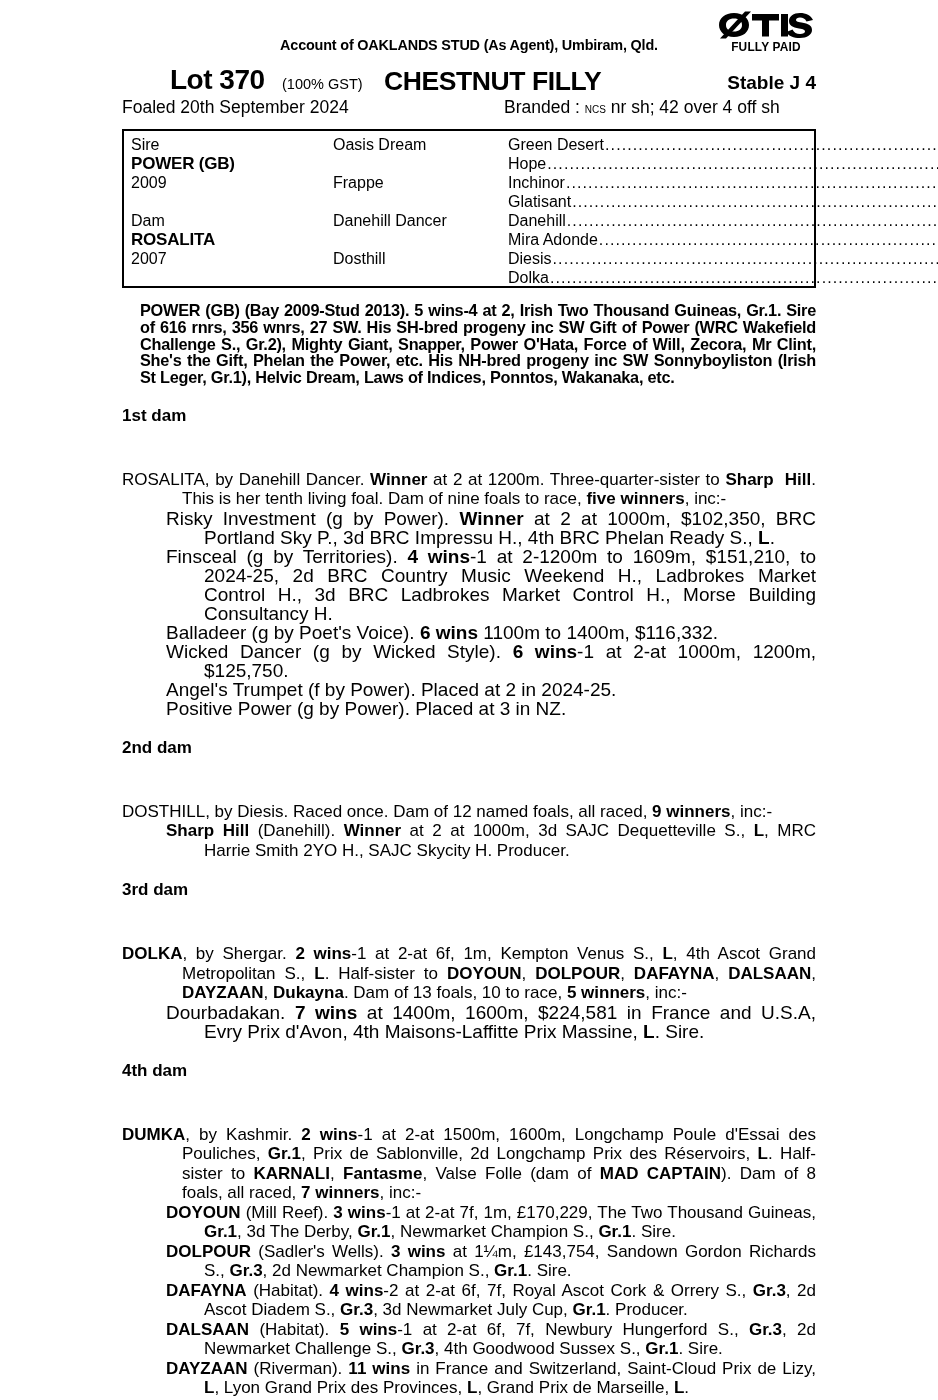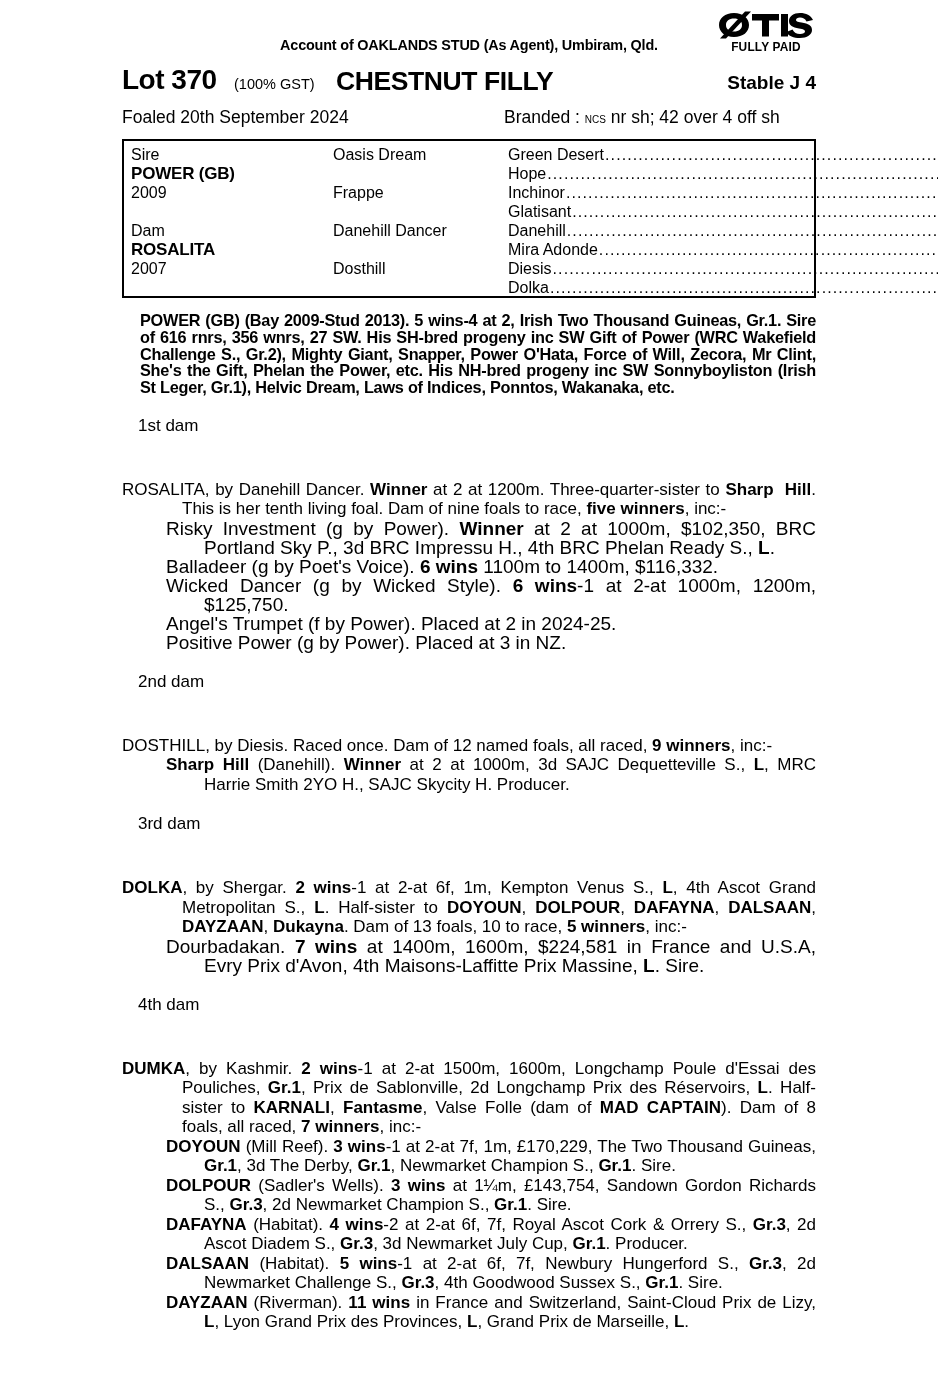--- a/index.html
+++ b/index.html
@@ -58,20 +58,21 @@
     font-size: 12.5px;
     letter-spacing: 0.2px;
     margin-top: 1px;
     transform: scaleX(0.95);
   }
 
   .title-row {
     position: relative;
     height: 32px;
     margin-top: 2px;
+    margin-left: 48px;
   }
   .lot-no {
     position: absolute;
     left: 0;
     bottom: 0;
     font-weight: bold;
     font-size: 28px;
     letter-spacing: -0.5px;
     line-height: 1;
   }
@@ -96,21 +97,21 @@
     right: 0;
     bottom: 2px;
     font-weight: bold;
     font-size: 19px;
     line-height: 1;
   }
 
   .sub-row {
     position: relative;
     height: 26px;
-    margin-top: 13px;
+    margin-top: 3px;
   }
   .foaled {
     position: absolute;
     left: 0;
     top: 0;
     font-size: 17.5px;
     line-height: 1.2;
   }
   .branded {
     position: absolute;
@@ -183,25 +184,24 @@
     font-size: 16.3px;
     line-height: 16.8px;
     text-align: justify;
     margin: 14px 0 0 18px;
     width: 676px;
     letter-spacing: -0.25px;
   }
 
   
   .dam-head {
-    font-weight: normal;
+    font-weight: bold;
     font-size: 17px;
     margin-top: 20px;
     margin-bottom: 1px;
-    margin-left: 16px;
   }
   .dam-para {
     font-size: 17px;
     line-height: 19.5px;
     text-align: justify;
     text-indent: 0;
     padding-left: 60px;
     text-indent: -60px;
     margin-top: 44px;
   }
@@ -314,20 +314,21 @@
         </div>
     </div>
   </div>
 
   <div class="sire-blurb">POWER (GB) (Bay 2009-Stud 2013). 5 wins-4 at 2, Irish Two Thousand Guineas, Gr.1. Sire of 616 rnrs, 356 wnrs, 27 SW. His SH-bred progeny inc SW Gift of Power (WRC Wakefield Challenge S., Gr.2), Mighty Giant, Snapper, Power O'Hata, Force of Will, Zecora, Mr Clint, She's the Gift, Phelan the Power, etc. His NH-bred progeny inc SW Sonnyboyliston (Irish St Leger, Gr.1), Helvic Dream, Laws of Indices, Ponntos, Wakanaka, etc.</div>
 
   <div id="dams-container">
       <div class="dam-head">1st dam</div>
       <div class="dam-para">ROSALITA, by Danehill Dancer. <b>Winner</b> at 2 at 1200m. Three-quarter-sister to <b>Sharp&nbsp;&nbsp;Hill</b>. This is her tenth living foal. Dam of nine foals to race, <b>five winners</b>, inc:-</div>
       <div class="prog">Risky Investment (g by Power). <b>Winner</b> at 2 at 1000m, $102,350, BRC Portland Sky P., 3d BRC Impressu H., 4th BRC Phelan Ready S., <b>L</b>.</div>
+      <div class="prog">Finsceal (g by Territories). <b>4 wins</b>-1 at 2-1200m to 1609m, $151,210, to 2024-25, 2d BRC Country Music Weekend H., Ladbrokes Market Control H., 3d BRC Ladbrokes Market Control H., Morse Building Consultancy H.</div>
       <div class="prog">Balladeer (g by Poet's Voice). <b>6 wins</b> 1100m to 1400m, $116,332.</div>
       <div class="prog">Wicked Dancer (g by Wicked Style). <b>6&nbsp;wins</b>-1 at 2-at 1000m, 1200m, $125,750.</div>
       <div class="prog">Angel's Trumpet (f by Power). Placed at 2 in 2024-25.</div>
       <div class="prog">Positive Power (g by Power). Placed at 3 in NZ.</div>
       <div class="dam-head">2nd dam</div>
       <div class="dam-para">DOSTHILL, by Diesis. Raced once. Dam of 12 named foals, all raced, <b>9 winners</b>, inc:-</div>
       <div class="prog-strong"><b>Sharp&nbsp;Hill</b> (Danehill). <b>Winner</b> at 2 at 1000m, 3d SAJC Dequetteville S., <b>L</b>, MRC Harrie Smith 2YO H., SAJC Skycity H. Producer.</div>
       <div class="dam-head">3rd dam</div>
       <div class="dam-para"><b>DOLKA</b>, by Shergar. <b>2&nbsp;wins</b>-1 at 2-at 6f, 1m, Kempton Venus S., <b>L</b>, 4th Ascot Grand Metropolitan S., <b>L</b>. Half-sister to <b>DOYOUN</b>, <b>DOLPOUR</b>, <b>DAFAYNA</b>, <b>DALSAAN</b>, <b>DAYZAAN</b>, <b>Dukayna</b>. Dam of 13 foals, 10 to race, <b>5 winners</b>, inc:-</div>
       <div class="prog">Dourbadakan. <b>7 wins</b> at 1400m, 1600m, $224,581 in France and U.S.A, Evry Prix d'Avon, 4th Maisons-Laffitte Prix Massine, <b>L</b>. Sire.</div>

